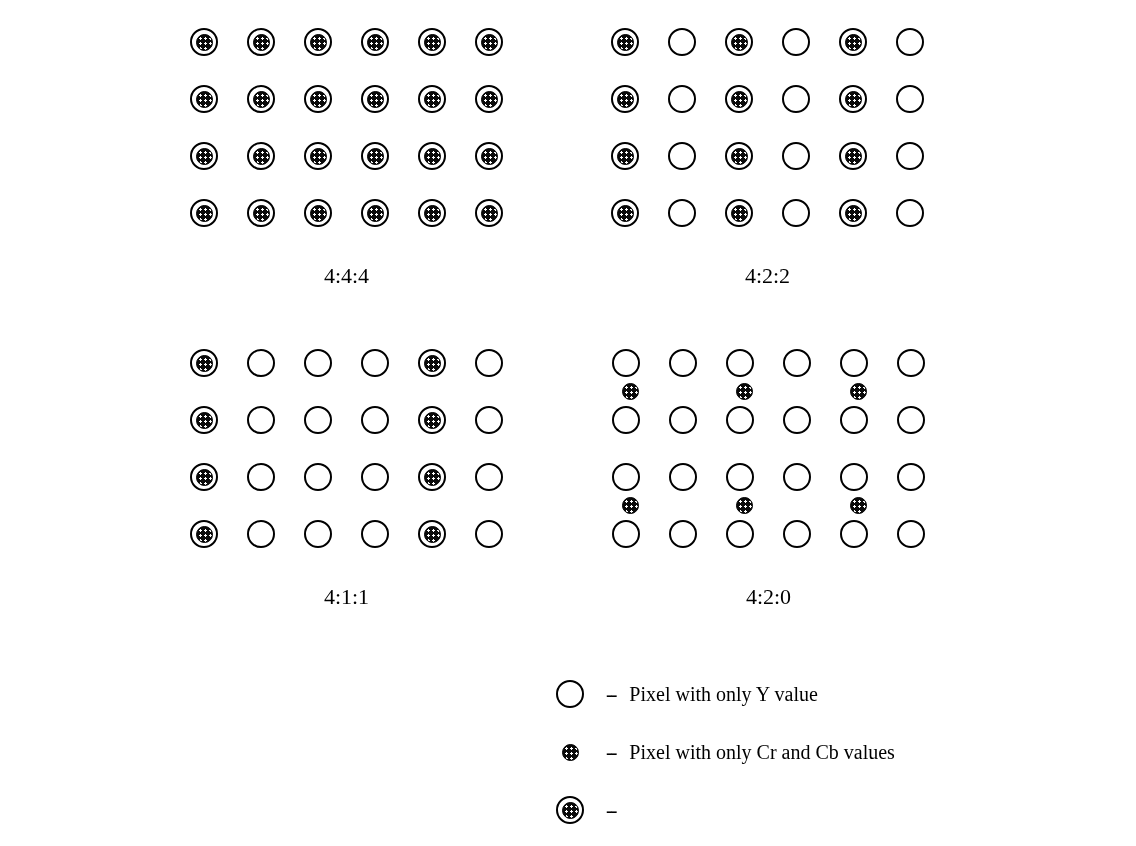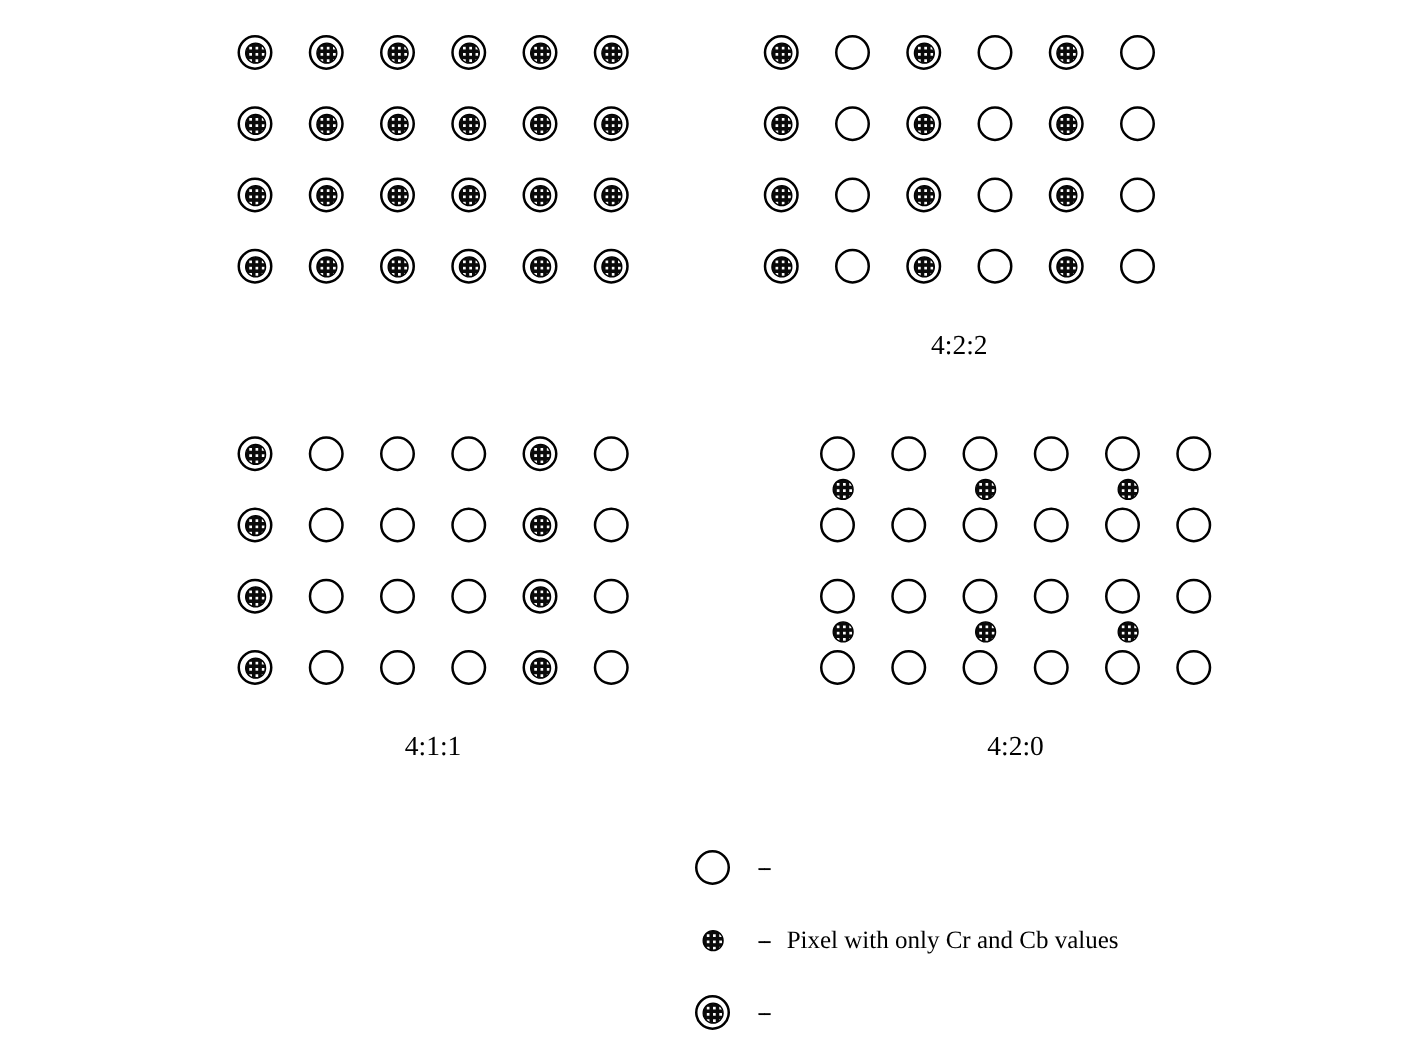--- a/index.html
+++ b/index.html
@@ -126,20 +126,21 @@
       <div class="circle-b">
         <div class="dot"></div>
       </div>
       <div class="circle-b">
         <div class="dot"></div>
       </div>
       <div class="circle-b">
         <div class="dot"></div>
       </div>
     </div>
+  <div class="grid-label">4:4:4</div>
 </div>
 
 <div class="quadrant" style="left:611px; top:28px;">
   <div class="pixgrid">
       <div class="circle-b">
         <div class="dot"></div>
       </div>
       <div class="circle-y"></div>
       <div class="circle-b">
         <div class="dot"></div>
@@ -228,21 +229,21 @@
       <div class="circle-y"></div>
       <div class="circle-y"></div>
       <div class="circle-b">
         <div class="dot"></div>
       </div>
       <div class="circle-y"></div>
     </div>
   <div class="grid-label">4:1:1</div>
 </div>
 
-<div class="quadrant" style="left:656px; top:349px;">
+<div class="quadrant" style="left:612px; top:349px;">
   <div class="pixgrid">
       <div class="circle-y"></div>
       <div class="circle-y"></div>
       <div class="circle-y"></div>
       <div class="circle-y"></div>
       <div class="circle-y"></div>
       <div class="circle-y"></div>
       <div class="circle-y"></div>
       <div class="circle-y"></div>
       <div class="circle-y"></div>
@@ -270,20 +271,21 @@
     </div>
   <div class="grid-label">4:2:0</div>
 </div>
 
 <div class="legend">
   <div class="legend-row">
     <div class="legend-symbol">
       <div class="circle-y"></div>
     </div>
     <span class="legend-dash">--</span>
+    <span class="legend-text">Pixel with only Y value</span>
   </div>
   <div class="legend-row">
     <div class="legend-symbol">
       <div class="dot"></div>
     </div>
     <span class="legend-dash">--</span>
     <span class="legend-text">Pixel with only Cr and Cb values</span>
   </div>
   <div class="legend-row">
     <div class="legend-symbol">

